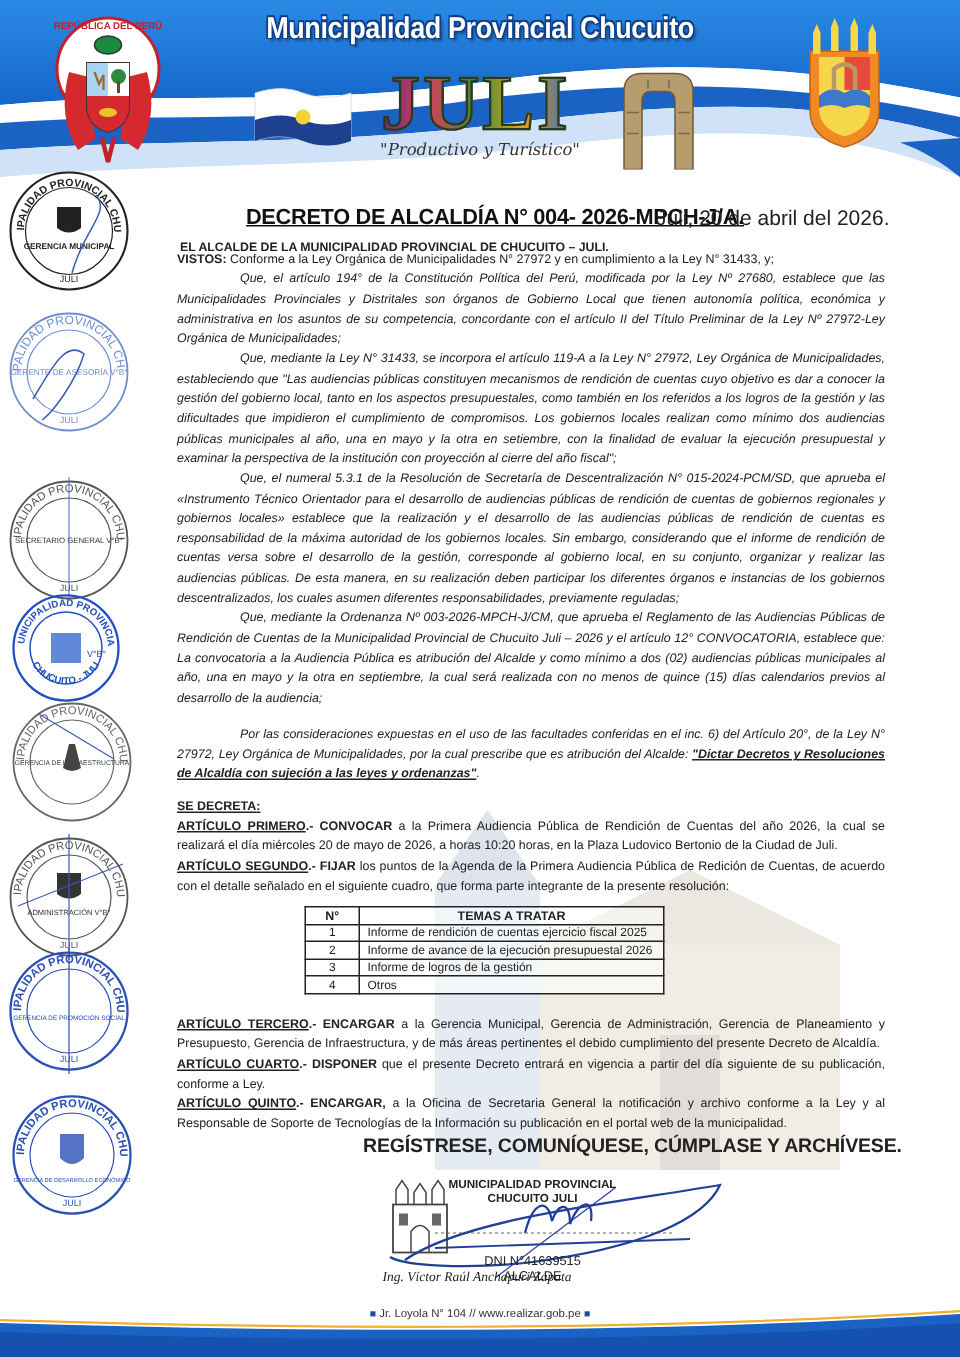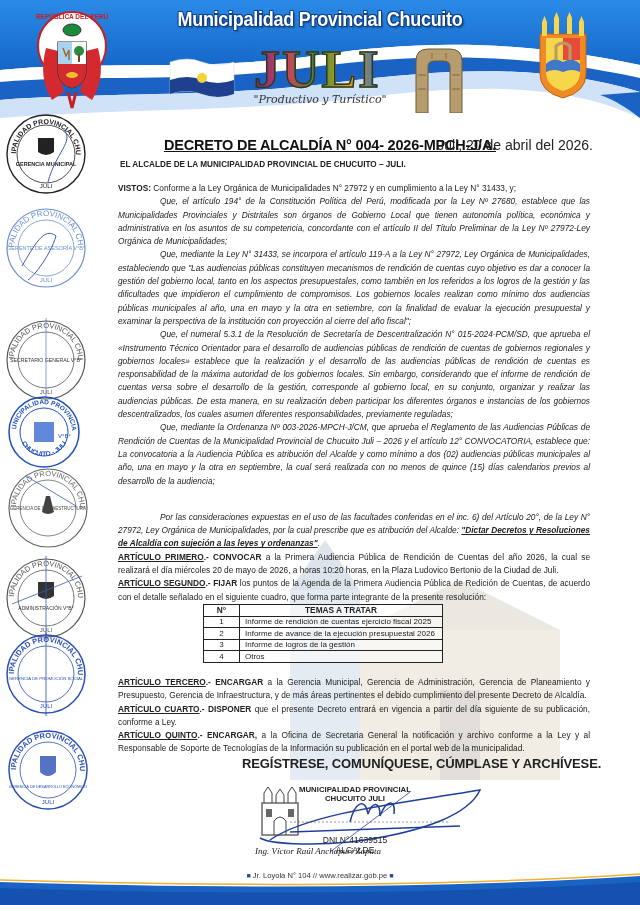--- a/index.html
+++ b/index.html
@@ -232,27 +232,28 @@
   <text font-size="7.5" fill="#2a4fb5" font-family="Liberation Sans, sans-serif" font-weight="bold"><textPath href="#s8t" startOffset="50%" text-anchor="middle">MUNICIPALIDAD PROVINCIAL CHUCUITO</textPath></text>
   <path d="M34 28 H50 V44 Q42 52 34 44 Z" fill="#2a4fb5" opacity="0.8"></path>
   <text x="42" y="60" font-size="3.8" text-anchor="middle" fill="#2a4fb5" font-family="Liberation Sans, sans-serif">GERENCIA DE DESARROLLO ECONÓMICO</text>
   <text x="42" y="76" font-size="6" text-anchor="middle" fill="#2a4fb5" font-family="Liberation Sans, sans-serif">JULI</text>
 </svg>
 
 <div class="decree-title">DECRETO DE ALCALDÍA N° 004- 2026-MPCH-J/A.</div>
 <div class="date">Juli, 20 de abril del 2026.</div>
 <div class="alcalde-head">EL ALCALDE DE LA MUNICIPALIDAD PROVINCIAL DE CHUCUITO – JULI.</div>
 
-<div class="text" style="top:182px">
+<div class="text" style="top:166px">
   <div class="p"><span class="b">VISTOS:</span><span> Conforme a la Ley Orgánica de Municipalidades N° 27972 y en cumplimiento a la Ley N° 31433, y;</span></div>
   <div class="p indent">Que, el artículo 194° de la Constitución Política del Perú, modificada por la Ley Nº 27680, establece que las Municipalidades Provinciales y Distritales son órganos de Gobierno Local que tienen autonomía política, económica y administrativa en los asuntos de su competencia, concordante con el artículo II del Título Preliminar de la Ley Nº 27972-Ley Orgánica de Municipalidades;</div>
   <div class="p indent">Que, mediante la Ley N° 31433, se incorpora el artículo 119-A a la Ley N° 27972, Ley Orgánica de Municipalidades, estableciendo que "Las audiencias públicas constituyen mecanismos de rendición de cuentas cuyo objetivo es dar a conocer la gestión del gobierno local, tanto en los aspectos presupuestales, como también en los referidos a los logros de la gestión y las dificultades que impidieron el cumplimiento de compromisos. Los gobiernos locales realizan como mínimo dos audiencias públicas municipales al año, una en mayo y la otra en setiembre, con la finalidad de evaluar la ejecución presupuestal y examinar la perspectiva de la institución con proyección al cierre del año fiscal";</div>
   <div class="p indent">Que, el numeral 5.3.1 de la Resolución de Secretaría de Descentralización N° 015-2024-PCM/SD, que aprueba el «Instrumento Técnico Orientador para el desarrollo de audiencias públicas de rendición de cuentas de gobiernos regionales y gobiernos locales» establece que la realización y el desarrollo de las audiencias públicas de rendición de cuentas es responsabilidad de la máxima autoridad de los gobiernos locales. Sin embargo, considerando que el informe de rendición de cuentas versa sobre el desarrollo de la gestión, corresponde al gobierno local, en su conjunto, organizar y realizar las audiencias públicas. De esta manera, en su realización deben participar los diferentes órganos e instancias de los gobiernos descentralizados, los cuales asumen diferentes responsabilidades, previamente reguladas;</div>
   <div class="p indent">Que, mediante la Ordenanza Nº 003-2026-MPCH-J/CM, que aprueba el Reglamento de las Audiencias Públicas de Rendición de Cuentas de la Municipalidad Provincial de Chucuito  Juli – 2026 y el artículo 12° CONVOCATORIA, establece que: La convocatoria a la Audiencia Pública es atribución del Alcalde y como mínimo a dos (02) audiencias públicas municipales al año, una en mayo y la otra en septiembre, la cual será realizada con no menos de quince (15) días calendarios previos al desarrollo de la audiencia;</div>
-  <div class="p indent" style="margin-top:23px"><span>Por las consideraciones expuestas en el uso de las facultades conferidas en el inc. 6) del Artículo 20°, de la Ley N° 27972, Ley Orgánica de Municipalidades, por la cual prescribe que es atribución del Alcalde: </span><span class="b u">"Dictar Decretos y Resoluciones de Alcaldía con sujeción a las leyes y ordenanzas"</span>.</div>
+  <div class="p indent" style="margin-top:11px"><span>Por las consideraciones expuestas en el uso de las facultades conferidas en el inc. 6) del Artículo 20°, de la Ley N° 27972, Ley Orgánica de Municipalidades, por la cual prescribe que es atribución del Alcalde: </span><span class="b u">"Dictar Decretos y Resoluciones de Alcaldía con sujeción a las leyes y ordenanzas"</span>.</div>
+  <div class="p b u" style="margin-top:8px"><span>SE DECRETA</span>:</div>
   <div class="p"><span class="b u">ARTÍCULO PRIMERO</span><span class="b">.- </span><span class="b">CONVOCAR</span><span> a la Primera Audiencia Pública de Rendición de Cuentas del año 2026, la cual se realizará el día miércoles 20 de mayo de 2026, a horas 10:20 horas, en la Plaza Ludovico Bertonio de la Ciudad de Juli.</span></div>
   <div class="p"><span class="b u">ARTÍCULO SEGUNDO</span><span class="b">.- </span><span class="b">FIJAR</span><span> los puntos de la Agenda de la Primera Audiencia Pública de Redición de Cuentas, de acuerdo con el detalle señalado en el siguiente cuadro, que forma parte integrante de la presente resolución:</span></div>
 </div>
 
 <table class="agenda">
   <tbody>
       <tr>
     <th>N°</th>
     <th>TEMAS A TRATAR</th>
   </tr>

